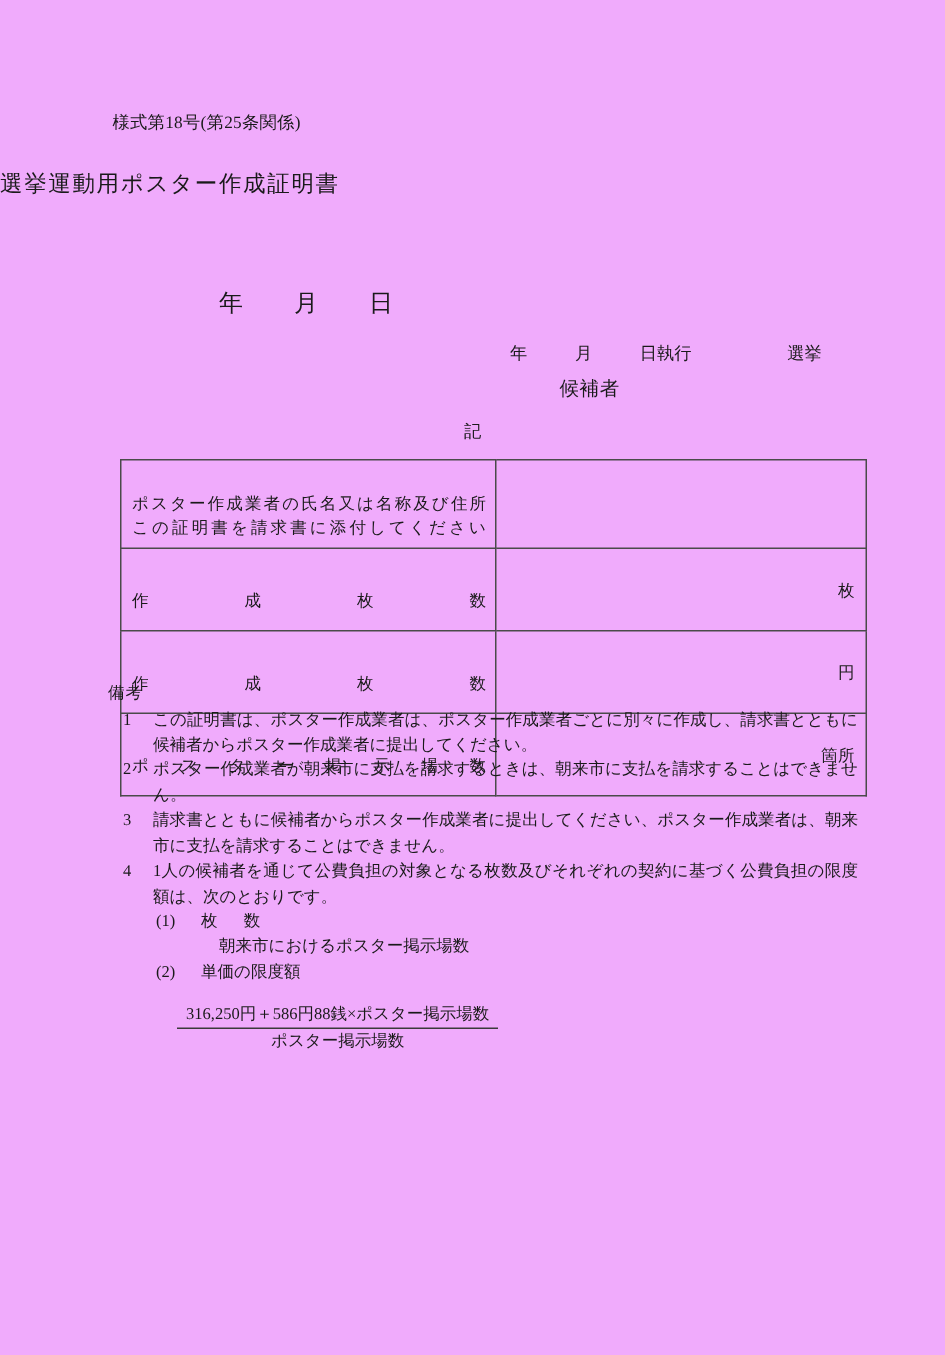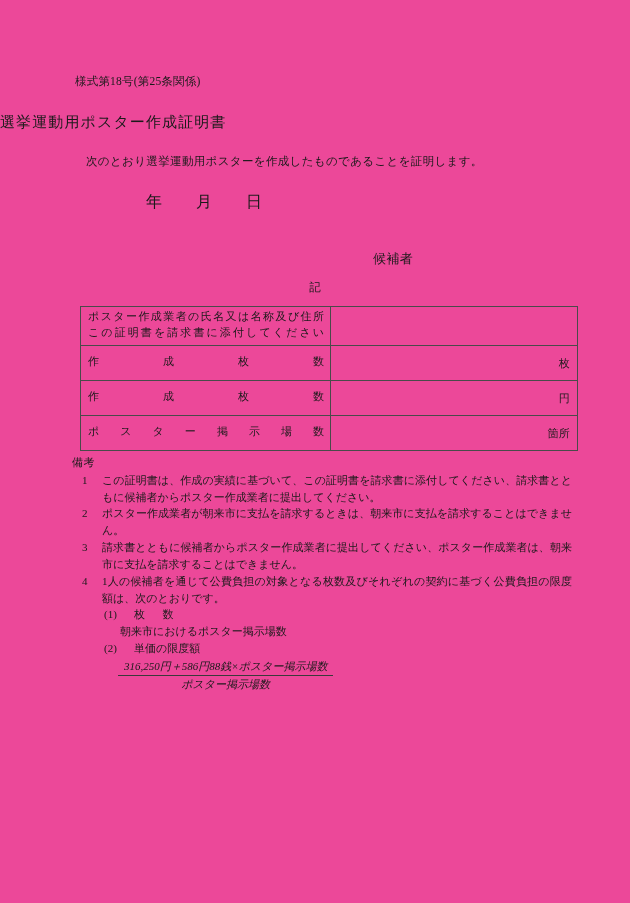--- a/index.html
+++ b/index.html
@@ -13,21 +13,21 @@
     height: 903px;
     position: relative;
     font-family: "Liberation Serif", "DejaVu Serif", serif;
     color: #1a1a1a;
     font-size: 10.5px;
     overflow: hidden;
   }
   .page {
     position: absolute;
     inset: 0;
-    background: #ec4899;
+    background: #f0abfc;
   }
 
   
   .abs { position: absolute; white-space: nowrap; }
   .jp  { font-family: "Liberation Serif", "DejaVu Serif", serif; }
 
   
   #form-number {
     left: 75px;  top: 74px;
     font-size: 11.5px;
@@ -82,21 +82,21 @@
     table-layout: fixed;
     font-size: 11px;
   }
   #cert-table td {
     border: 1px solid #4a4a4a;
     padding: 0;
     vertical-align: middle;
   }
   #cert-table .lbl {
     width: 236px;
-    padding: 1px 6px 3px 7px;
+    padding: 21px 6px 3px 7px;
     line-height: 1.42;
   }
   #cert-table .val {
     width: 233px;
     padding: 3px 7px 3px 6px;
     text-align: right;
   }
   
   .spread {
     display: block;
@@ -138,31 +138,30 @@
     margin-left: 32px;
     display: flex;
     align-items: flex-start;
   }
   .sub-num {
     width: 30px;
     flex: 0 0 30px;
   }
   .sub-label .pad { display: inline-block; width: 12px; }
   .sub-detail {
-    margin-left: 48px;
+    margin-left: 74px;
   }
 
   
   #formula {
     margin-left: 46px;
-    margin-top: 2px;
+    margin-top: 12px;
     display: flex;
     align-items: center;
     font-size: 11px;
-    font-style: italic;
   }
   .fraction {
     display: inline-flex;
     flex-direction: column;
     align-items: center;
     line-height: 1.35;
   }
   .numerator {
     padding: 0 6px 1px 6px;
     border-bottom: 1px solid #3a3a3a;
@@ -181,30 +180,38 @@
 </style>
 </head>
 <body>
 
 <div class="page">
 
   <div class="abs jp" id="form-number">様式第18号(第25条関係)</div>
 
   <div class="abs jp" id="doc-title">選挙運動用ポスター作成証明書</div>
 
-  <div class="abs jp" id="intro-line">次のとおり選挙運動用ポスターを作成したものであることを証明します。</div>
 
   <div class="abs jp" id="issue-date">
     <span>年</span>
     <span class="gap"></span>
     <span>月</span>
     <span class="gap"></span>
     <span>日</span>
   </div>
 
+  <div class="abs jp" id="election-date">
+    <span>年</span>
+    <span class="gap"></span>
+    <span>月</span>
+    <span class="gap"></span>
+    <span>日執行</span>
+    <span class="gap2"></span>
+    <span>選挙</span>
+  </div>
 
   <div class="abs jp" id="candidate-label">候補者</div>
 
   <div class="abs jp" id="ki-marker">記</div>
 
   <table id="cert-table">
     <tbody>
       <tr class="row-tall">
         <td class="lbl">
           <span class="spread">ポスター作成業者の氏名又は名称及び住所</span>
@@ -243,21 +250,21 @@
       </tr>
     </tbody>
   </table>
 
   <div id="notes">
 
     <div id="notes-heading" class="jp">備考</div>
 
     <div class="note">
       <span class="note-num">1</span>
-      <span class="note-body">この証明書は、作成の実績に基づいて、この証明書を請求書に添付してください、請求書とともに候補者からポスター作成業者に提出してください。</span>
+      <span class="note-body">この証明書は、ポスター作成業者は、ポスター作成業者ごとに別々に作成し、請求書とともに候補者からポスター作成業者に提出してください。</span>
     </div>
 
     <div class="note">
       <span class="note-num">2</span>
       <span class="note-body">ポスター作成業者が朝来市に支払を請求するときは、朝来市に支払を請求することはできません。</span>
     </div>
 
     <div class="note">
       <span class="note-num">3</span>
       <span class="note-body">請求書とともに候補者からポスター作成業者に提出してください、ポスター作成業者は、朝来市に支払を請求することはできません。</span>

